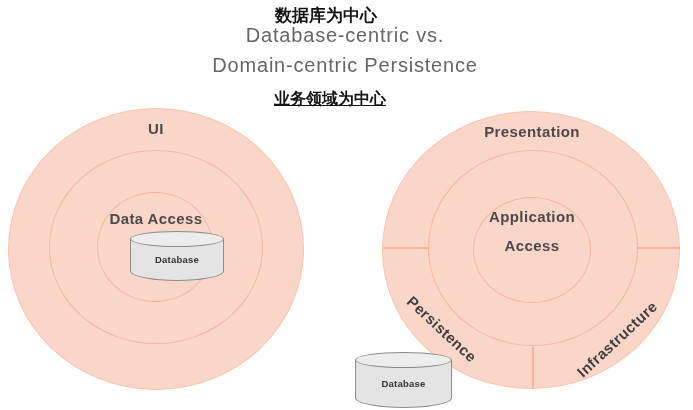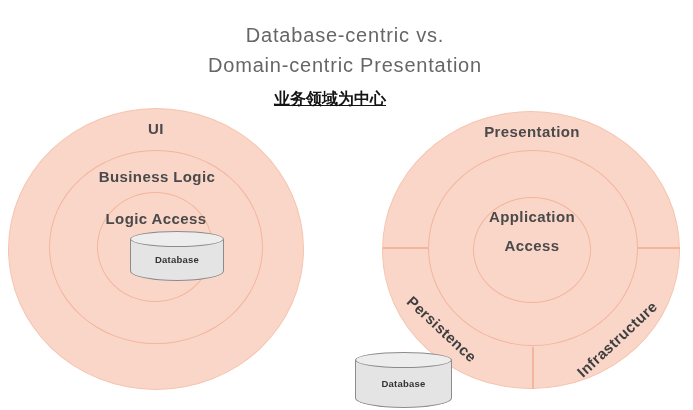--- a/index.html
+++ b/index.html
@@ -88,33 +88,33 @@
     position:absolute;left:0;right:0;top:56%;transform:translateY(-50%);
     text-align:center;font-size:9.5px;font-weight:600;color:#333333;
     letter-spacing:0.2px;z-index:3;
   }
 </style>
 </head>
 <body>
 
 <div class="canvas">
 
+  <div class="zh-note zh-top">数据库为中心</div>
   <h1 class="title">
     <span>Database-centric vs.</span>
-    <span>Domain-centric Presentation</span>
+    <span>Domain-centric Persistence</span>
   </h1>
   <div class="zh-note zh-bottom">业务领域为中心</div>
 
   <div class="ellipse l-outer"></div>
   <div class="ellipse l-mid"></div>
   <div class="ellipse l-inner"></div>
 
   <div class="layer-label lab-ui">UI</div>
-  <div class="layer-label lab-bl">Business Logic</div>
-  <div class="layer-label lab-da">Logic Access</div>
+  <div class="layer-label lab-da">Data Access</div>
 
   <div class="cylinder cyl-l">
     <div class="cyl-side"></div>
     <div class="cyl-cap"></div>
     <div class="cyl-label">Database</div>
   </div>
 
   <div class="ellipse r-outer"></div>
   <div class="ellipse r-mid"></div>
   <div class="ellipse r-inner"></div>

